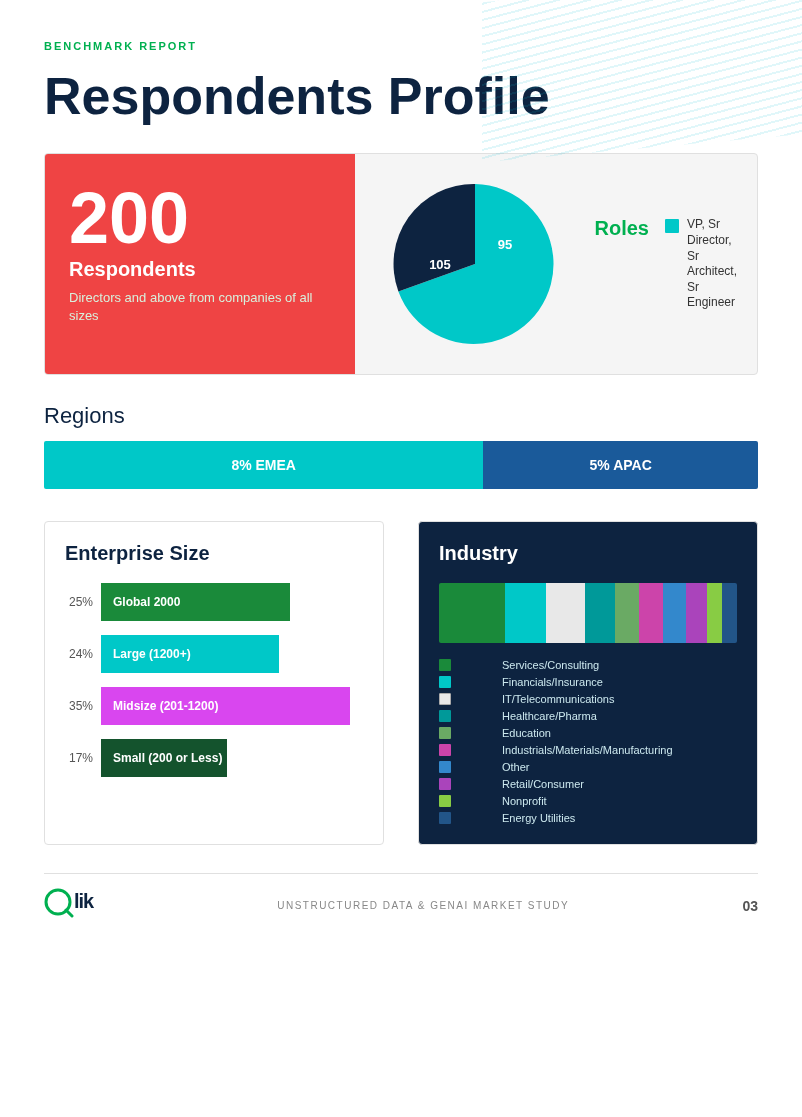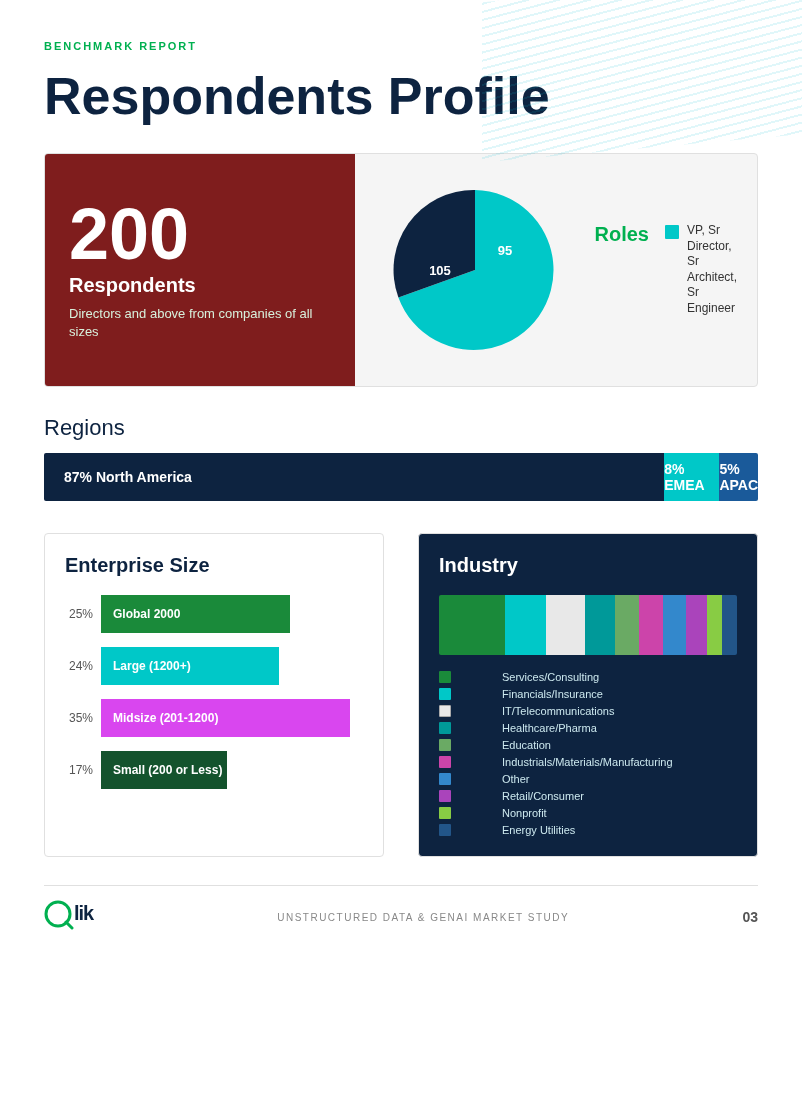--- a/index.html
+++ b/index.html
@@ -70,23 +70,23 @@
       display: flex;
       background: #f5f5f5;
       border: 1px solid #e0e0e0;
       border-radius: 4px;
       margin-bottom: 28px;
       overflow: hidden;
       min-height: 200px;
     }
 
     .respondents-box {
-      background: #7f1d1d;
+      background: #ef4444;
       color: #fff;
-      padding: 44px 24px;
+      padding: 28px 24px;
       min-width: 220px;
       display: flex;
       flex-direction: column;
       justify-content: flex-start;
     }
 
     .respondents-number {
       font-size: 72px;
       font-weight: 900;
       line-height: 1;
@@ -387,23 +387,20 @@
         <div class="legend-item">
           <div class="legend-color" style="background:#00c8c8;"></div>
           <div class="legend-text">VP, Sr Director, Sr Architect, Sr Engineer</div>
         </div>
       </div>
     </div>
   </div>
 
   <div class="regions-title">Regions</div>
   <div class="regions-bar">
-    <div class="region-segment region-north-america" style="flex:87; background:#0d2340;">
-      <span>87% North America</span>
-    </div>
     <div class="region-segment region-emea" style="flex:8; background:#00c8c8;">
       <span>8% EMEA</span>
     </div>
     <div class="region-segment region-apac" style="flex:5; background:#1a5a9a;">
       <span>5% APAC</span>
     </div>
   </div>
 
   <div class="bottom-panels">
 

